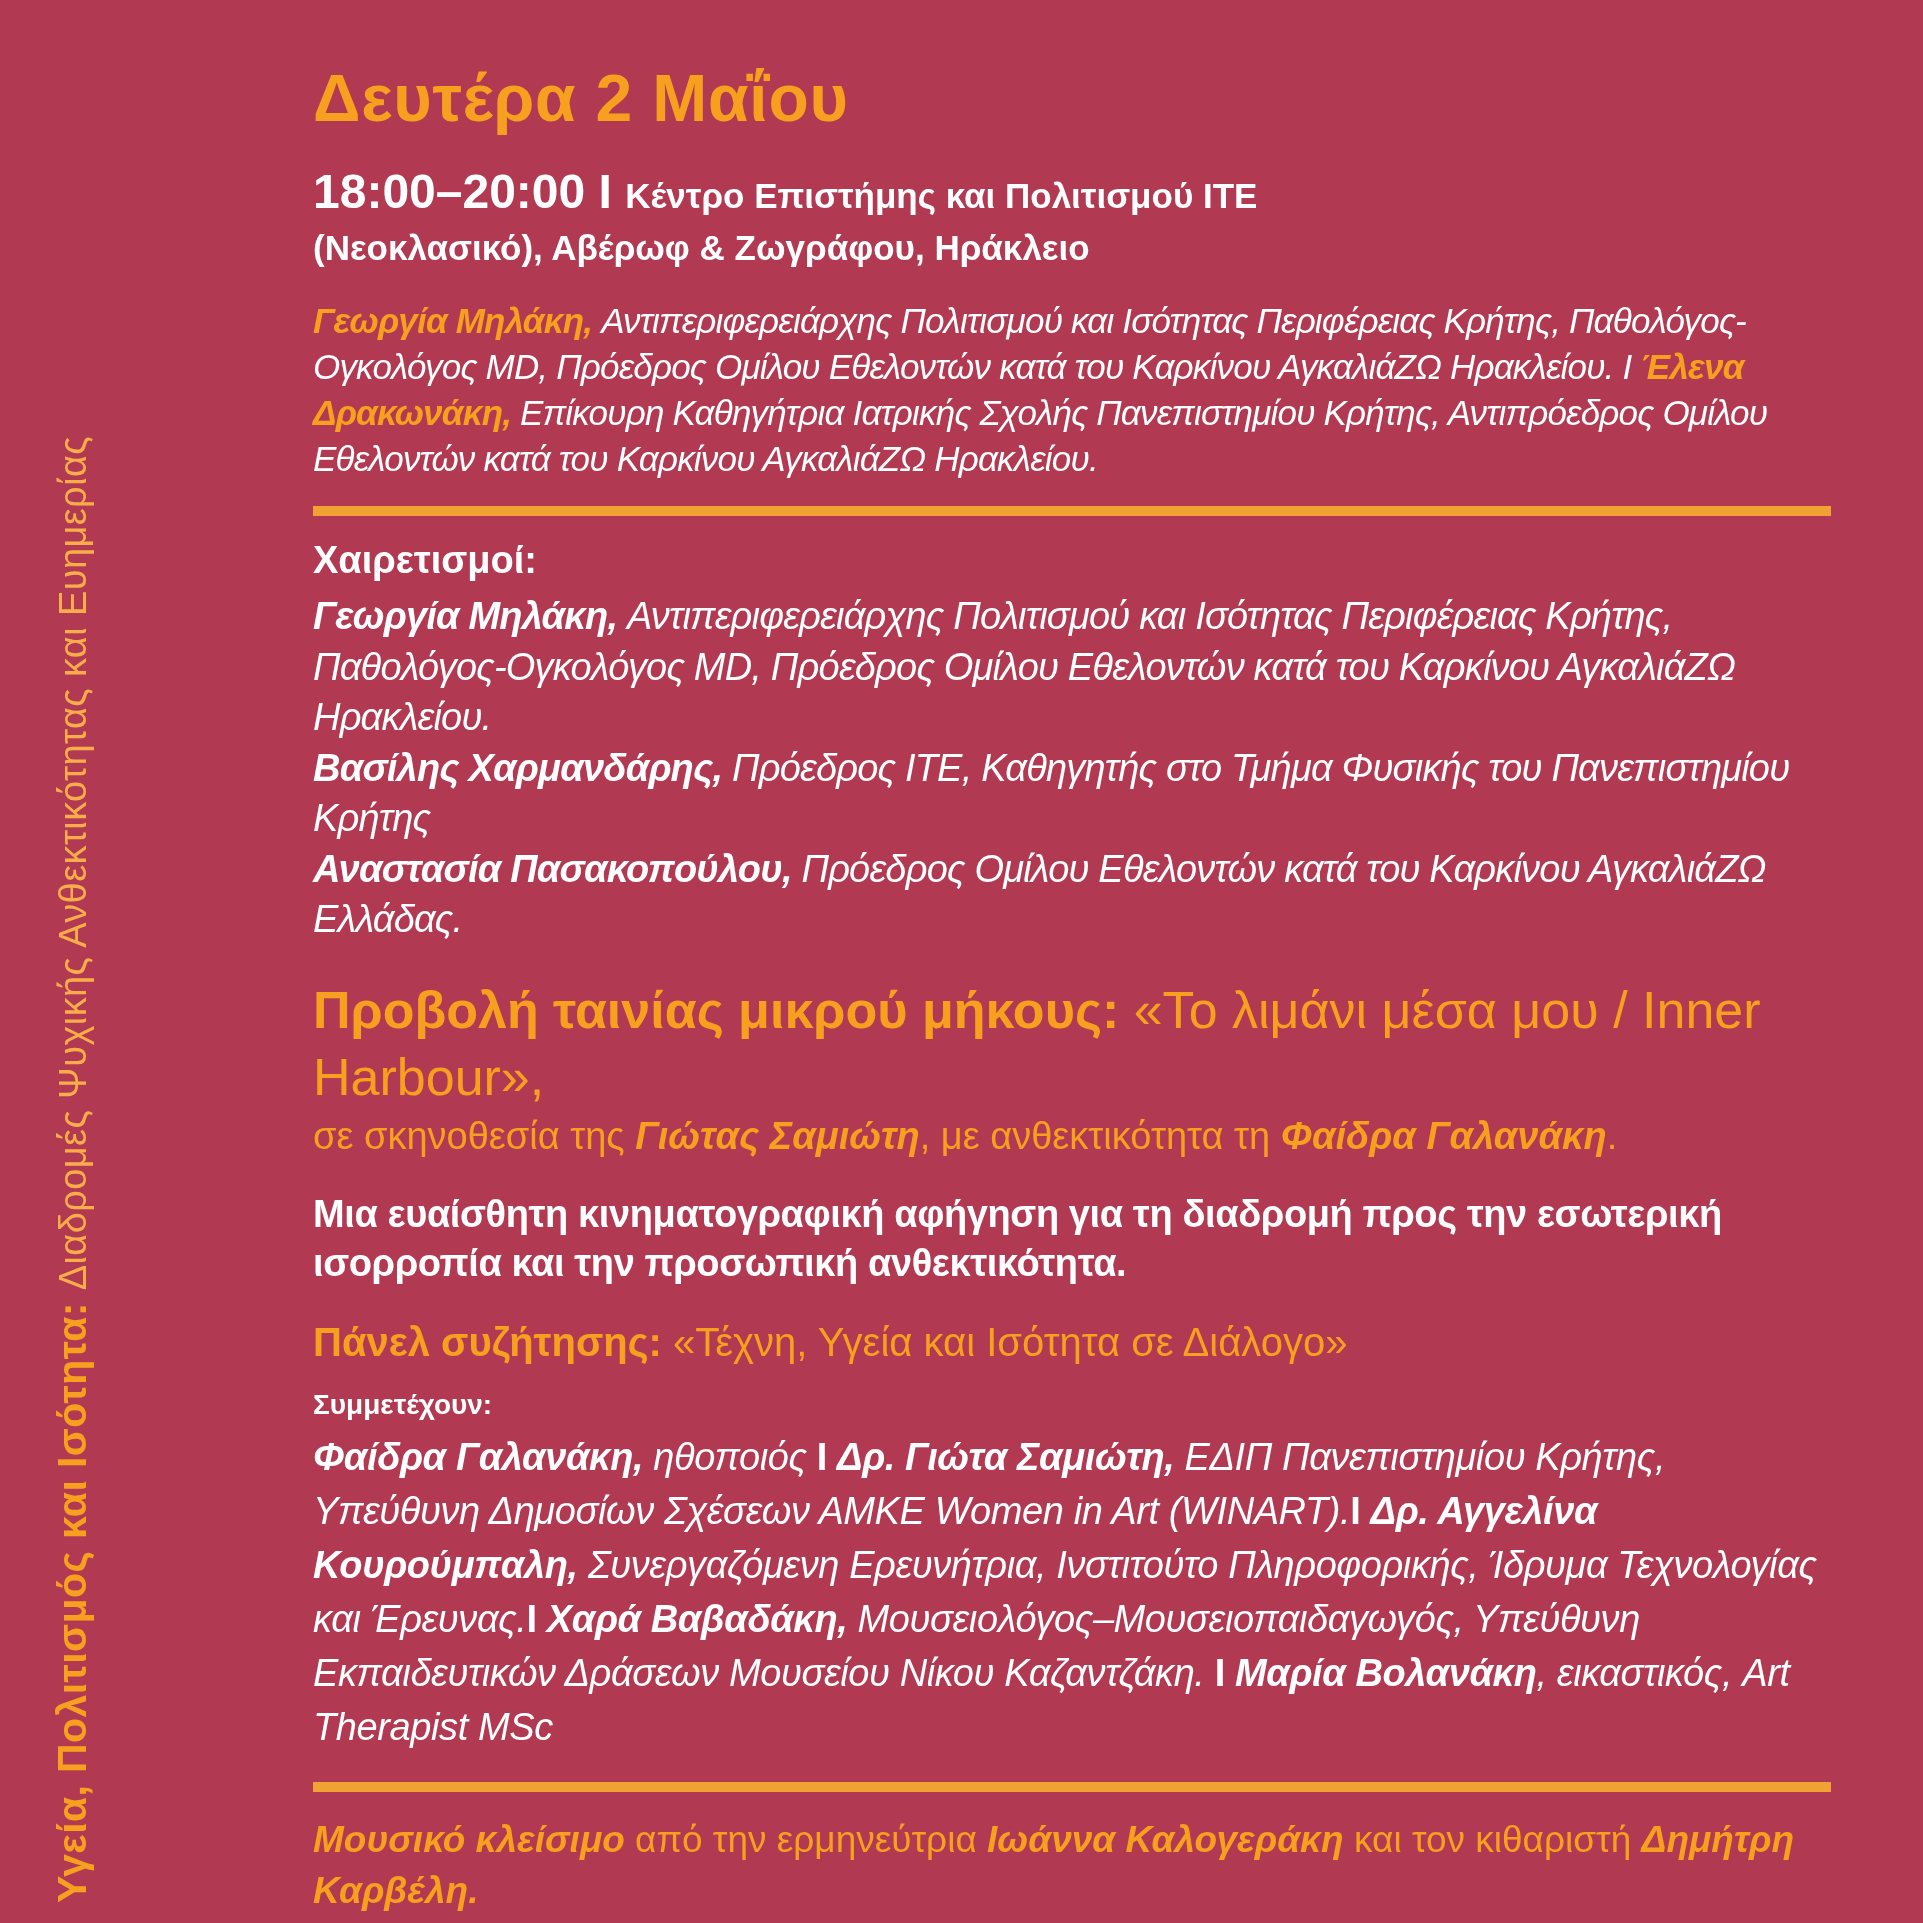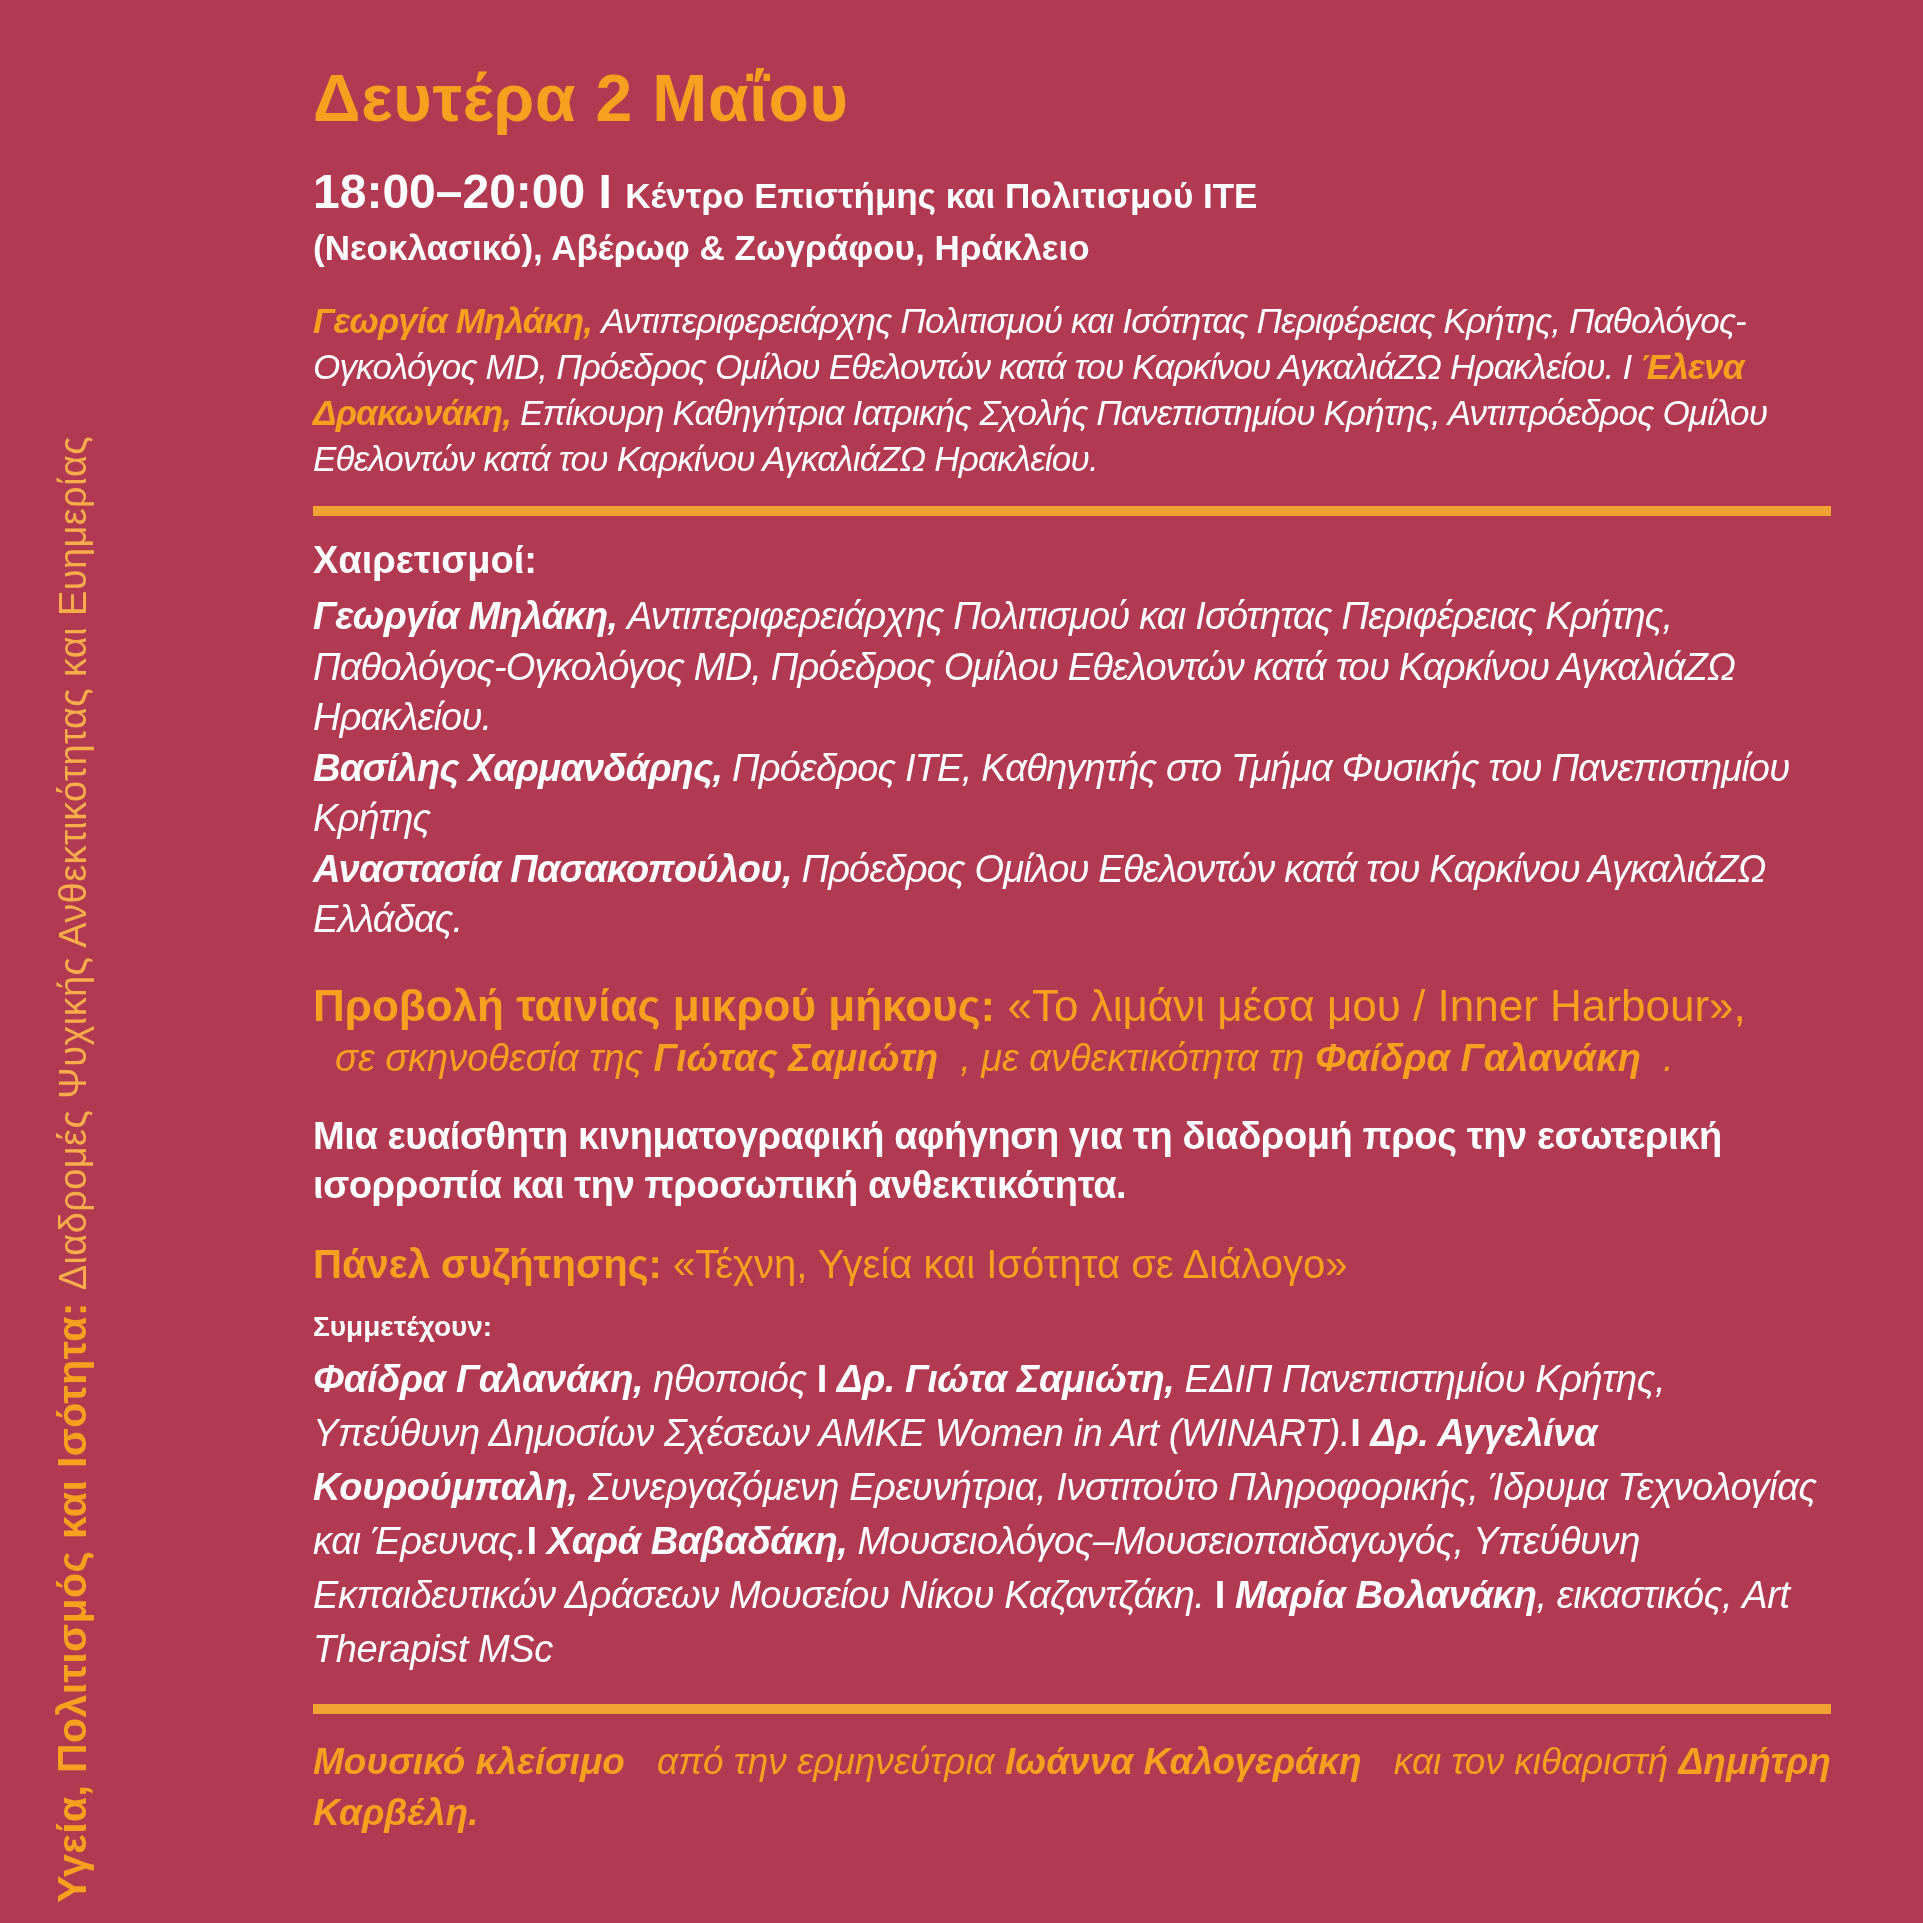--- a/index.html
+++ b/index.html
@@ -39,35 +39,35 @@
   .divider{
     border:none;
     height:9.8px;
     background:#F0A232;
     width:100%;
   }
   
   .ob {color:var(--accent);font-weight:bold;}
   .o  {color:var(--accent);}
   .obi{color:var(--accent);font-weight:bold;font-style:italic;}
-  .oi {color:var(--accent);font-style:italic;margin-left:22px;}
+  .oi {color:var(--accent);}
   .wb {color:var(--white);font-weight:bold;}
   .wbi{color:var(--white);font-weight:bold;font-style:italic;}
   .wi {color:var(--white);font-style:italic;text-align:right;}
   .time-big{color:var(--white);font-weight:bold;font-size:48px;}
   .wb-loc  {color:var(--white);font-weight:bold;font-size:35px;}
   
   .b-title{font-size:66px;letter-spacing:0.8px;margin:0 0 19.5px;}
   .b-timeline{font-size:35px;margin:0 0 1.5px;}
   .b-locline{font-size:35px;margin:0 0 27px;}
   .b-label{font-size:33px;margin:0 0 9px;}
   .b-label-lg{font-size:38px;margin:8px 0 6px;}
   .b-body-sm{font-size:35px;line-height:1.32;letter-spacing:-0.8px;margin:0;}
   .b-body{font-size:38px;line-height:1.33;letter-spacing:-0.8px;margin:0;}
-  .b-film{font-size:44px;margin:32px 0 0;}
+  .b-film{font-size:52px;margin:32px 0 0;}
   .b-film2{font-size:38px;margin:0;}
   .b-desc{font-size:38px;line-height:1.28;letter-spacing:-0.4px;margin:28.6px 0 0;}
   .b-panel{font-size:40px;margin:28.6px 0 0;}
   .b-label2{font-size:28px;margin:19.5px 0 7.5px;}
   .b-parts{font-size:38px;line-height:1.42;letter-spacing:-0.4px;margin:0;}
   .b-music{font-size:37px;line-height:1.38;margin:0;}
   .div-1{margin:24px 0 19.5px;}
   .div-2{margin:27px 0 22.5px;}
 </style>
 </head>

